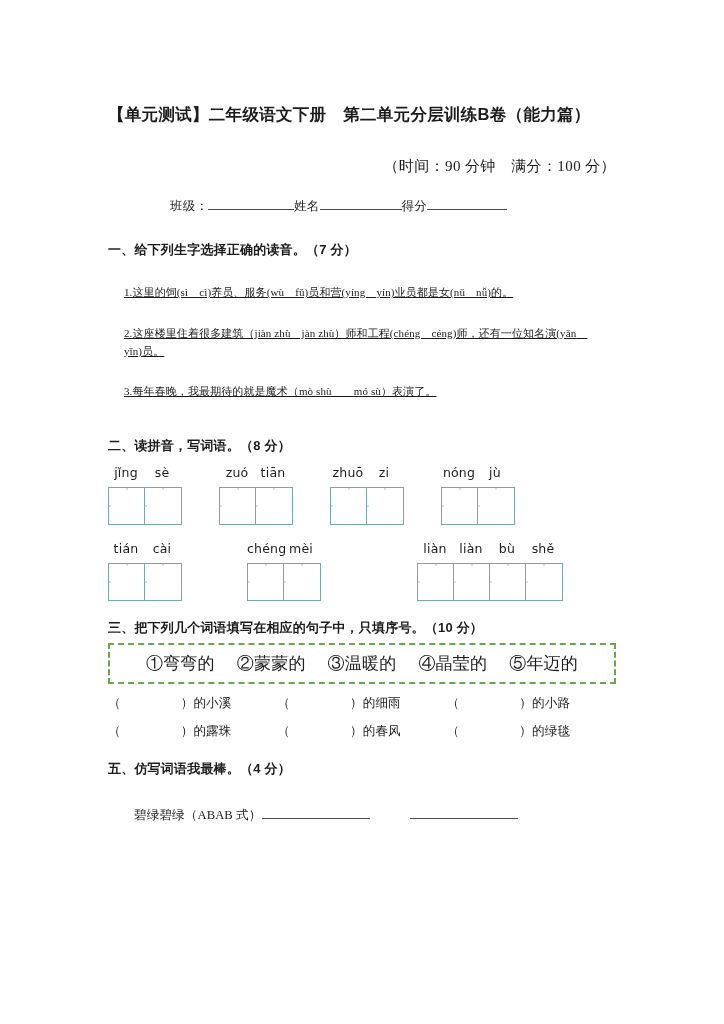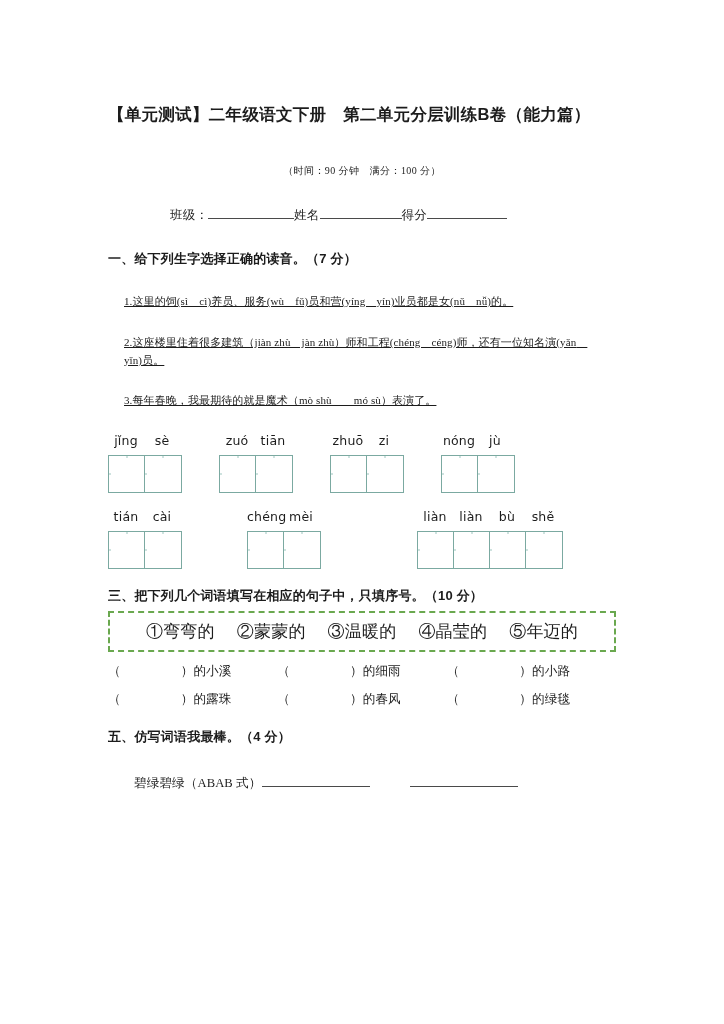--- a/index.html
+++ b/index.html
@@ -27,24 +27,24 @@
   .doc-title {
     margin: 0;
     padding-top: 104px;
     font-size: 16.5px;
     font-weight: bold;
     letter-spacing: 0.3px;
     white-space: nowrap;
     font-family: "Liberation Sans", "DejaVu Sans", sans-serif;
   }
   .doc-subtitle {
-    margin: 7px;
+    margin: 0;
     padding-top: 31px;
-    text-align: center;
-    font-size: 10px;
+    text-align: right;
+    font-size: 15px;
     letter-spacing: 0.4px;
   }
   .id-line {
     margin: 0;
     padding-top: 22px;
     padding-left: 62px;
     font-size: 12.5px;
     letter-spacing: 0.2px;
   }
   .id-line .blank {
@@ -179,20 +179,21 @@
     <span>班级：</span><span class="blank blank-a"></span><span>姓名</span><span class="blank blank-b"></span><span>得分</span><span class="blank blank-c"></span>
   </p>
 
   <p class="sec-head" id="sec1-head">一、给下列生字选择正确的读音。（7 分）</p>
   <div id="sec1-list">
     <p class="q">1.这里的饲(sì　cì)养员、服务(wù　fǔ)员和营(yíng　yín)业员都是女(nǔ　nǚ)的。</p>
     <p class="q">2.这座楼里住着很多建筑（jiàn zhù　jàn zhù）师和工程(chéng　céng)师，还有一位知名演(yǎn　yǐn)员。</p>
     <p class="q">3.每年春晚，我最期待的就是魔术（mò shù　　mó sù）表演了。</p>
   </div>
 
+  <p class="sec-head" id="sec2-head">二、读拼音，写词语。（8 分）</p>
   <div id="sec2-grids">
       <div class="grid-row" style="margin-top: 10px; align-items: center;">
         <div class="grid-group" style="margin-right: 37px;">
           <div class="pinyin-line">
             <span style="width: 36px;">jǐng</span>
             <span style="width: 36px;">sè</span>
           </div>
           <div class="tzg">
             <div class="cell"></div>
             <div class="cell"></div>

